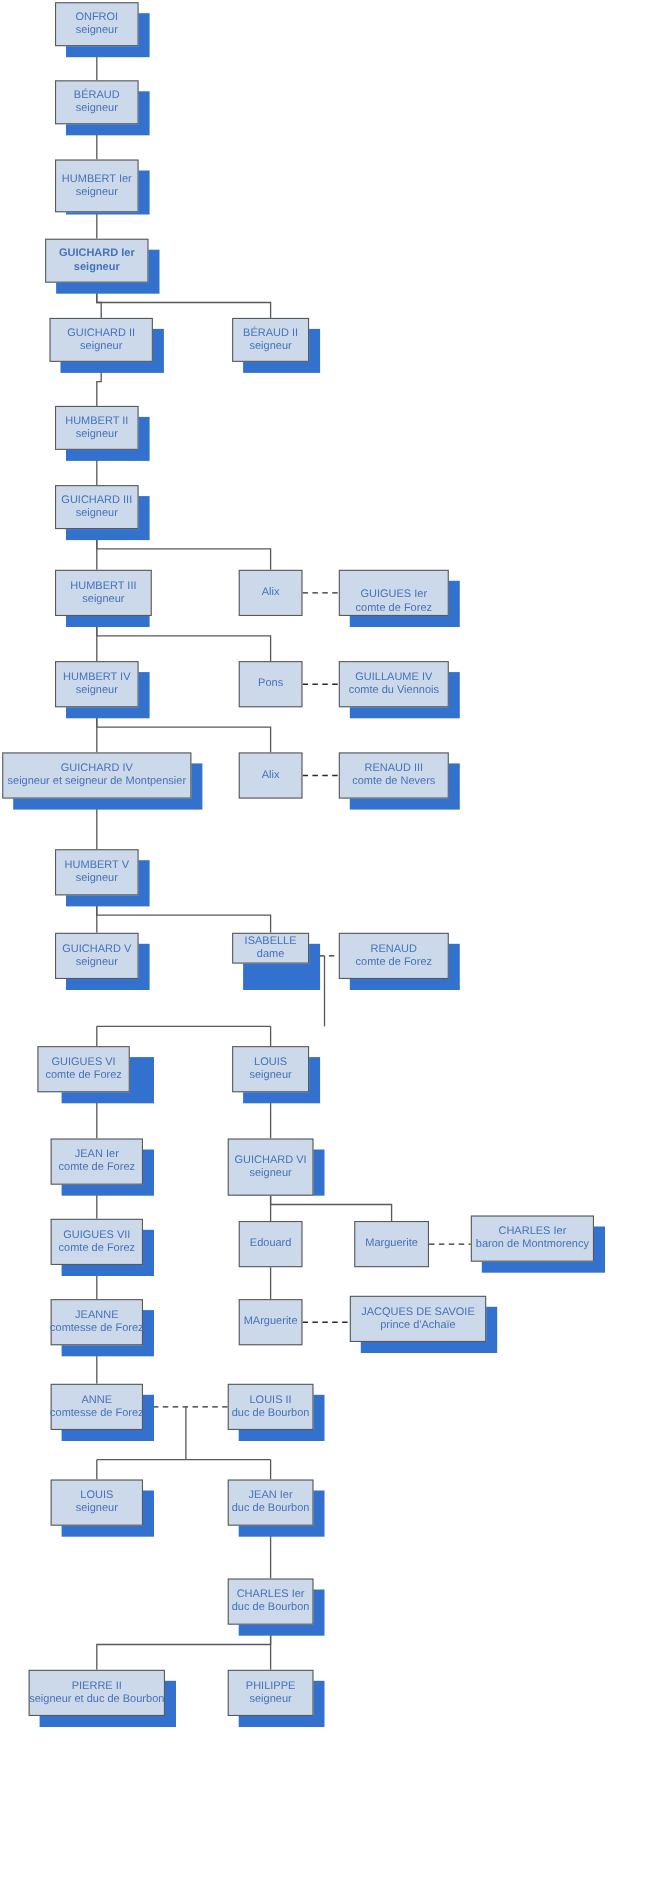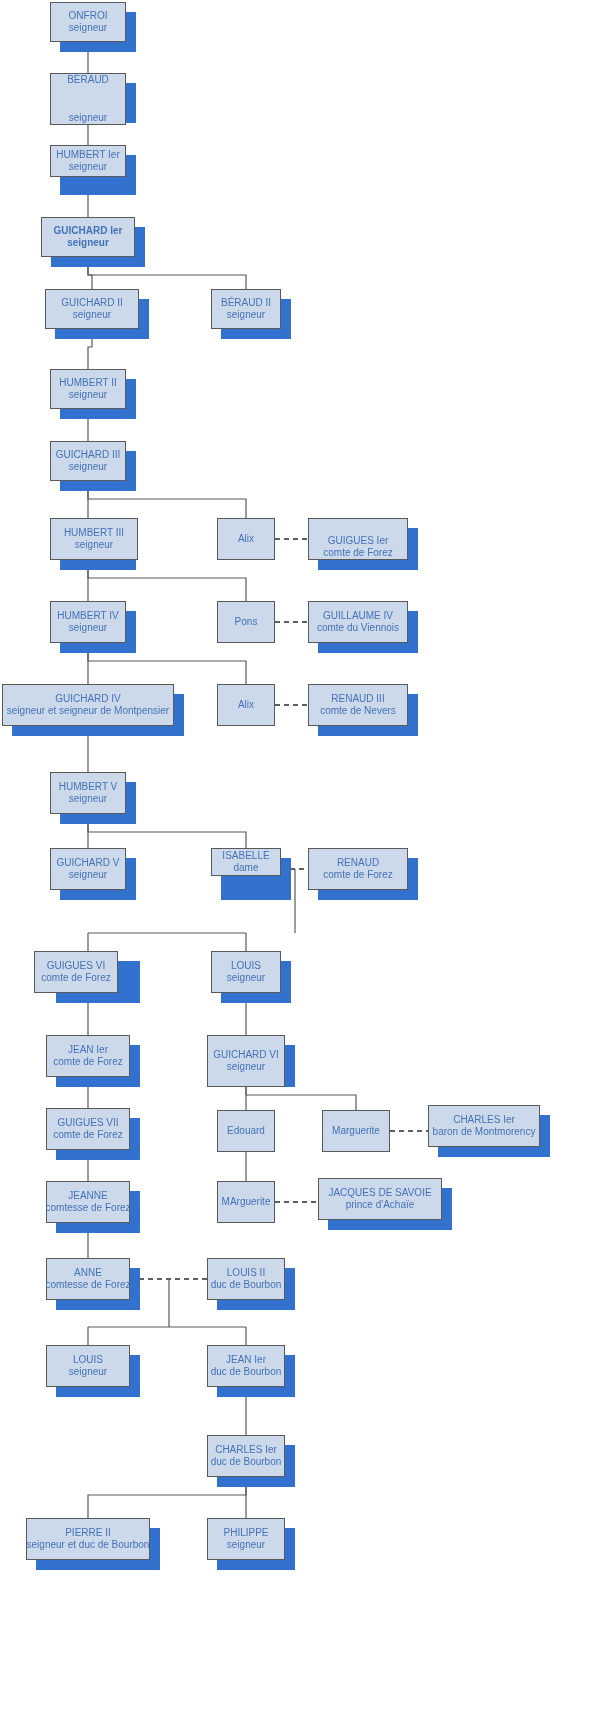--- a/index.html
+++ b/index.html
@@ -140,25 +140,25 @@
       <div class="shadow" style="left: 217px; top: 1355px; width: 78px; height: 42px;"></div>
       <div class="shadow" style="left: 217px; top: 1445px; width: 78px; height: 42px;"></div>
       <div class="shadow" style="left: 36px; top: 1528px; width: 124px; height: 42px;"></div>
       <div class="shadow" style="left: 217px; top: 1528px; width: 78px; height: 42px;"></div>
     </div>
   <div id="nodes">
       <div class="node" style="left: 50px; top: 2px; width: 76px; height: 40px;">
         <span class="nm">ONFROI</span>
         <span class="ttl">seigneur</span>
       </div>
-      <div class="node" style="left: 50px; top: 73px; width: 76px; height: 52px; justify-content: space-between;">
+      <div class="node" style="left: 50px; top: 73px; width: 76px; height: 40px;">
         <span class="nm">BÉRAUD</span>
         <span class="ttl">seigneur</span>
       </div>
-      <div class="node" style="left: 50px; top: 145px; width: 76px; height: 32px;">
+      <div class="node" style="left: 50px; top: 145px; width: 76px; height: 48px;">
         <span class="nm">HUMBERT Ier</span>
         <span class="ttl">seigneur</span>
       </div>
       <div class="node" style="left: 41px; top: 217px; width: 94px; height: 40px; font-weight: bold;">
         <span class="nm">GUICHARD  Ier</span>
         <span class="ttl">seigneur</span>
       </div>
       <div class="node" style="left: 45px; top: 289px; width: 94px; height: 40px;">
         <span class="nm">GUICHARD  II</span>
         <span class="ttl">seigneur</span>

